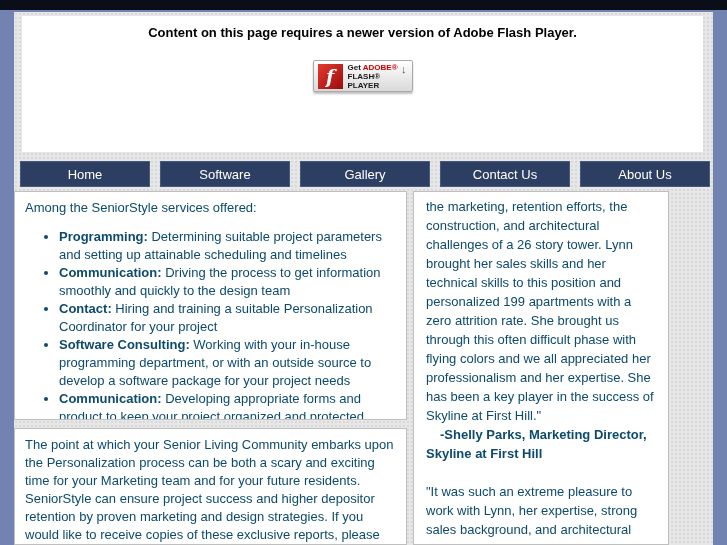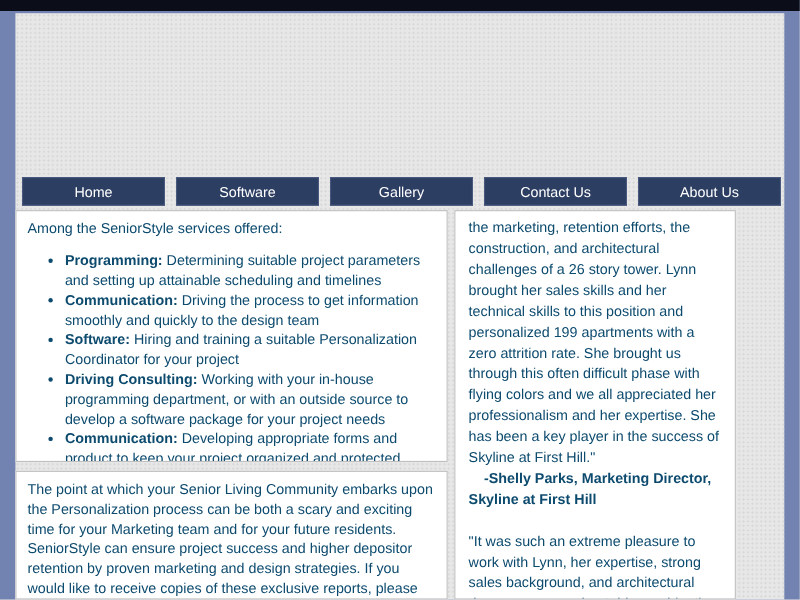--- a/index.html
+++ b/index.html
@@ -73,36 +73,44 @@
   .attribution { font-weight:bold; text-indent:14px; }
   .quote-2 { margin-top:19px !important; }
 </style>
 </head>
 <body>
 
 <div class="topbar"></div>
 
 <div class="wrapper">
 
+  <div class="flash-box">
+    <div class="flash-title">Content on this page requires a newer version of Adobe Flash Player.</div>
+    <div class="flash-btn">
+      <span class="flash-logo">f</span>
+      <span class="flash-text"><span>Get </span><span class="adobe">ADOBE®</span><br><span>FLASH® PLAYER</span></span>
+      <span class="dl-arrow">↓</span>
+    </div>
+  </div>
 
   <div class="nav">
     <div class="nav-btn">Home</div>
     <div class="nav-btn">Software</div>
     <div class="nav-btn">Gallery</div>
     <div class="nav-btn">Contact Us</div>
     <div class="nav-btn">About Us</div>
   </div>
 
   <div class="panel panel-services">
     <p>Among the SeniorStyle services offered:</p>
     <ul class="services-list">
       <li><span class="term">Programming:</span><span> Determining suitable project parameters and setting up attainable scheduling and timelines</span></li>
       <li><span class="term">Communication:</span><span> Driving the process to get information smoothly and quickly to the design team</span></li>
-      <li><span class="term">Software:</span><span> Hiring and training a suitable Personalization Coordinator for your project</span></li>
-      <li><span class="term">Driving Consulting:</span><span> Working with your in-house programming department, or with an outside source to develop a software package for your project needs</span></li>
+      <li><span class="term">Contact:</span><span> Hiring and training a suitable Personalization Coordinator for your project</span></li>
+      <li><span class="term">Software Consulting:</span><span> Working with your in-house programming department, or with an outside source to develop a software package for your project needs</span></li>
       <li><span class="term">Communication:</span><span> Developing appropriate forms and product to keep your project organized and protected</span></li>
     </ul>
   </div>
 
   <div class="panel panel-marketing">
     <p><span>The point at which your Senior Living Community embarks upon the Personalization process can be both a scary and exciting time for your Marketing team and for your future residents. SeniorStyle can ensure project success and higher depositor retention by proven marketing and design strategies. If you would like to receive copies of these exclusive reports, please visit </span></p>
   </div>
 
   <div class="panel panel-testimonials">
     <p>the marketing, retention efforts, the construction, and architectural challenges of a 26 story tower. Lynn brought her sales skills and her technical skills to this position and personalized 199 apartments with a zero attrition rate. She brought us through this often difficult phase with flying colors and we all appreciated her professionalism and her expertise. She has been a key player in the success of Skyline at First Hill."</p>

